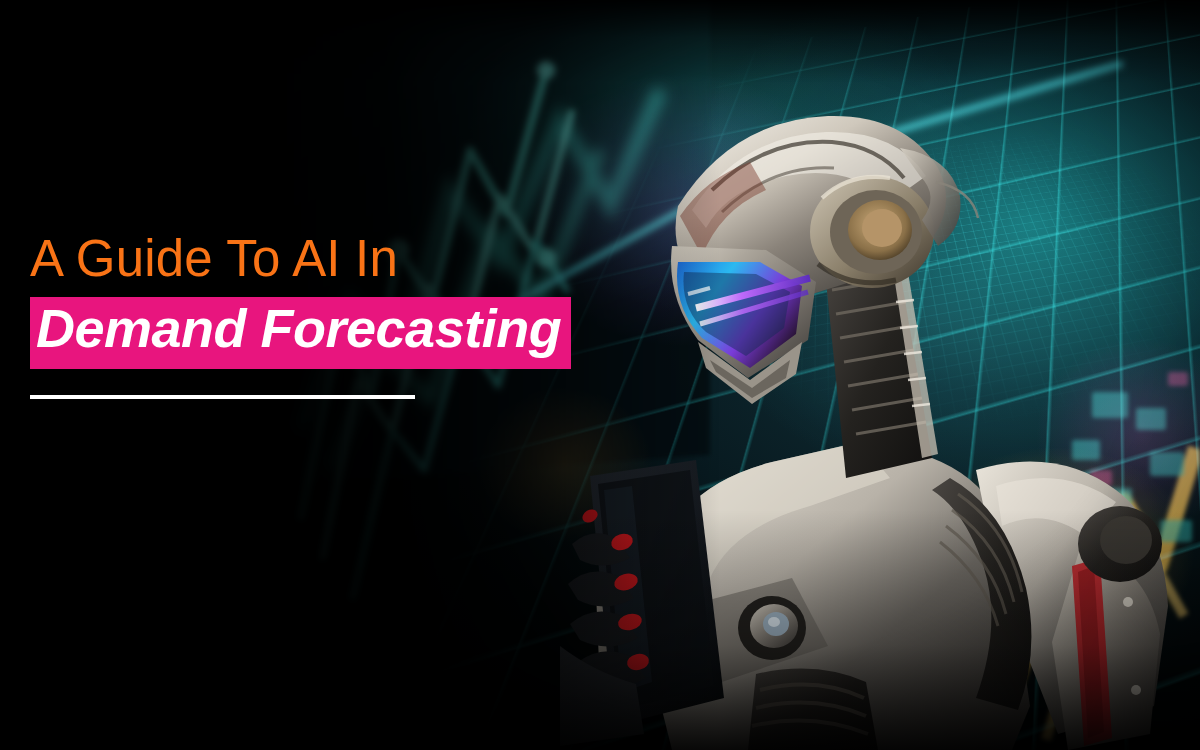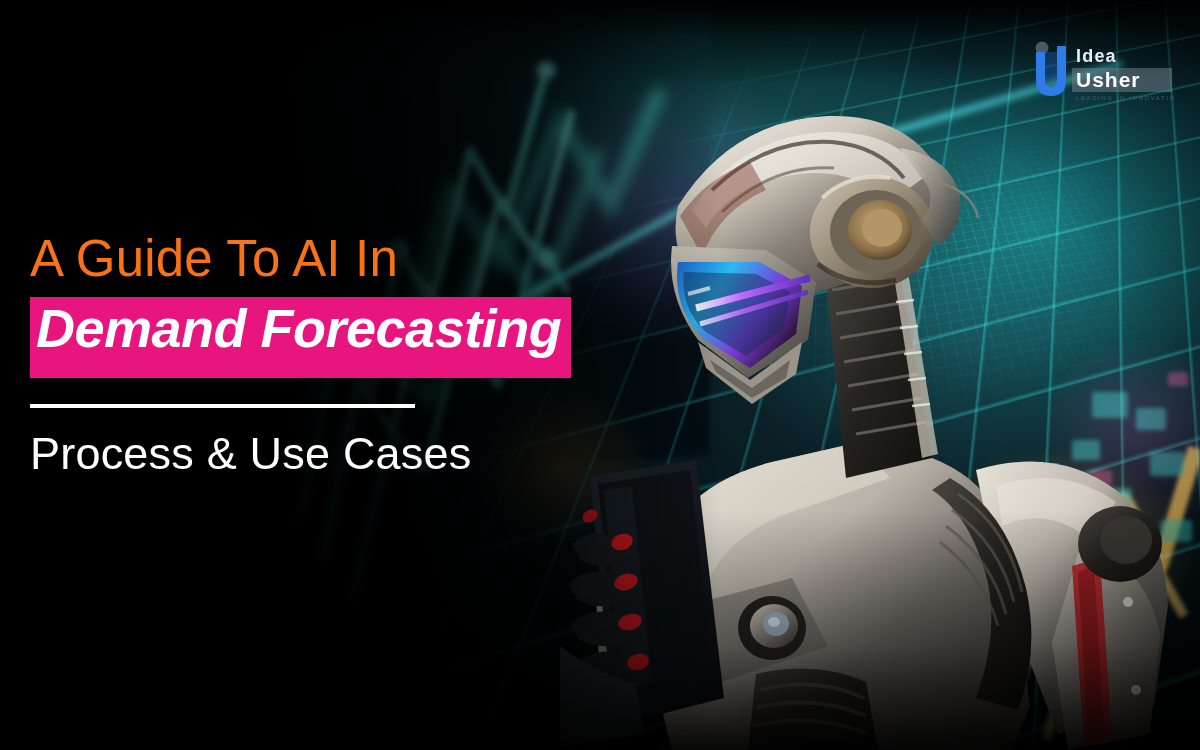--- a/index.html
+++ b/index.html
@@ -73,21 +73,21 @@
 
   
   .robot{position:absolute;left:560px;top:86px;width:640px;height:664px;}
   .robot svg{display:block;width:100%;height:100%;}
 
   
   .copy{position:absolute;left:30px;top:232px;width:640px;}
   .headline{color:#f97316;font-size:51px;line-height:1.04;font-weight:400;
             letter-spacing:.2px;white-space:nowrap;}
   .hl-band{display:inline-block;margin-top:12px;background:#E8157E;
-           padding:4px 10px 22px 6px;}
+           padding:4px 10px 13px 6px;}
   .hl-band span{display:block;color:#fff;font-size:54px;line-height:1.02;
            font-style:italic;font-weight:700;letter-spacing:-.5px;white-space:nowrap;}
   .rule{width:385px;height:4px;background:#fff;margin:26px 0 0 0;}
   .subline{color:#fff;font-size:45px;line-height:1.05;font-weight:400;
            margin-top:22px;letter-spacing:.2px;white-space:nowrap;}
 
   
   .logo{position:absolute;right:26px;top:36px;width:150px;height:76px;}
   .logo svg{display:block;width:100%;height:100%;}
 </style>
@@ -344,35 +344,16 @@
 
   <div class="copy">
     <div class="headline">A Guide To AI In</div>
 
     <div class="hl-band">
       <span>Demand Forecasting</span>
     </div>
 
     <div class="rule"></div>
 
-    <div class="subline">Process &amp; Use Cases</div>
-  </div>
-
-  <div class="logo">
-    <svg viewBox="0 0 150 76">
-
-      <circle cx="18" cy="12" r="6.5" fill="#5A6470" opacity=".85"></circle>
-
-      <g>
-        <path d="M12 16 L12 44 Q12 60 27 60 Q42 60 42 44 L42 10 L33 10 L33 44 Q33 51 27 51 Q21 51 21 44 L21 16 Z" fill="#2F7BE8"></path>
-        <rect x="21" y="16" width="12" height="30" fill="#1F5FD0" opacity=".35"></rect>
-      </g>
-
-      <text x="52" y="26" font-family="Liberation Sans, sans-serif" font-size="18" font-weight="700" letter-spacing="1.2" fill="#E9EEF5">Idea</text>
-
-      <rect x="48" y="32" width="100" height="24" fill="#6E7D88" opacity=".55"></rect>
-      <text x="52" y="51" font-family="Liberation Sans, sans-serif" font-size="21" font-weight="700" letter-spacing="1" fill="#FFFFFF">Usher</text>
-
-      <text x="52" y="64" font-family="Liberation Sans, sans-serif" font-size="6" letter-spacing="1.6" fill="#4C6A78" opacity=".8">LEADING IN INNOVATION</text>
-    </svg>
-  </div>
+  </div>
+
 
 </div>
 
 </body></html>

